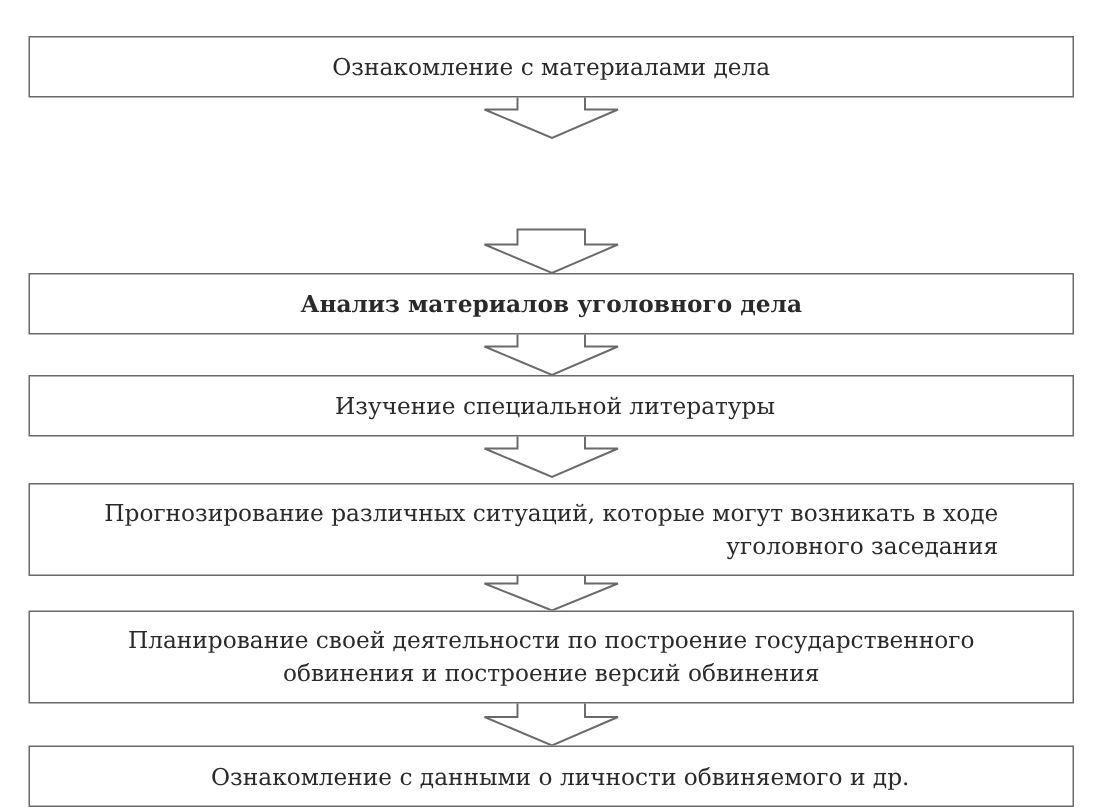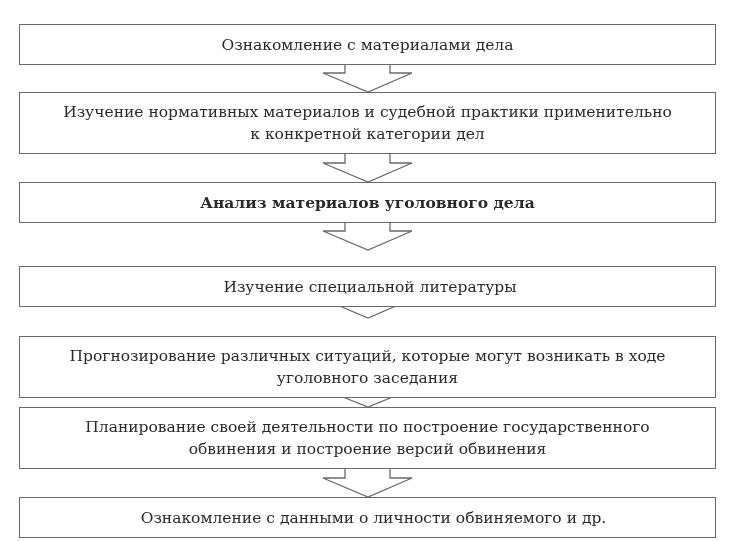--- a/index.html
+++ b/index.html
@@ -69,40 +69,34 @@
       <polygon points="345,468 345,478 323,478 368,497 412,478 390,478 390,468"></polygon>
     </g>
   </svg>
 
   <div class="box" style="top:24px; height:41px;">
     <span class="box-text">
       <span>Ознакомление с материалами дела</span>
     </span>
   </div>
 
-  <div class="box" style="top:92px; height:62px;">
-    <span class="box-text">
-      <span>Изучение нормативных материалов и судебной практики применительно</span><br>
-      <span>к конкретной категории дел</span>
-    </span>
-  </div>
 
   <div class="box" style="top:182px; height:41px;font-weight:bold;">
     <span class="box-text">
       <span>Анализ материалов уголовного дела</span>
     </span>
   </div>
 
-  <div class="box" style="top:266px; height:41px;padding-left:25px;">
+  <div class="box" style="top:250px; height:41px;padding-left:25px;">
     <span class="box-text">
       <span>Изучение специальной литературы</span>
     </span>
   </div>
 
-  <div class="box" style="top:336px; height:62px;">
+  <div class="box" style="top:322px; height:62px;text-align:right;">
     <span class="box-text">
       <span>Прогнозирование различных ситуаций, которые могут возникать в ходе</span><br>
       <span>уголовного заседания</span>
     </span>
   </div>
 
   <div class="box" style="top:407px; height:62px;">
     <span class="box-text">
       <span>Планирование своей деятельности по построение государственного</span><br>
       <span>обвинения и построение версий обвинения</span>

